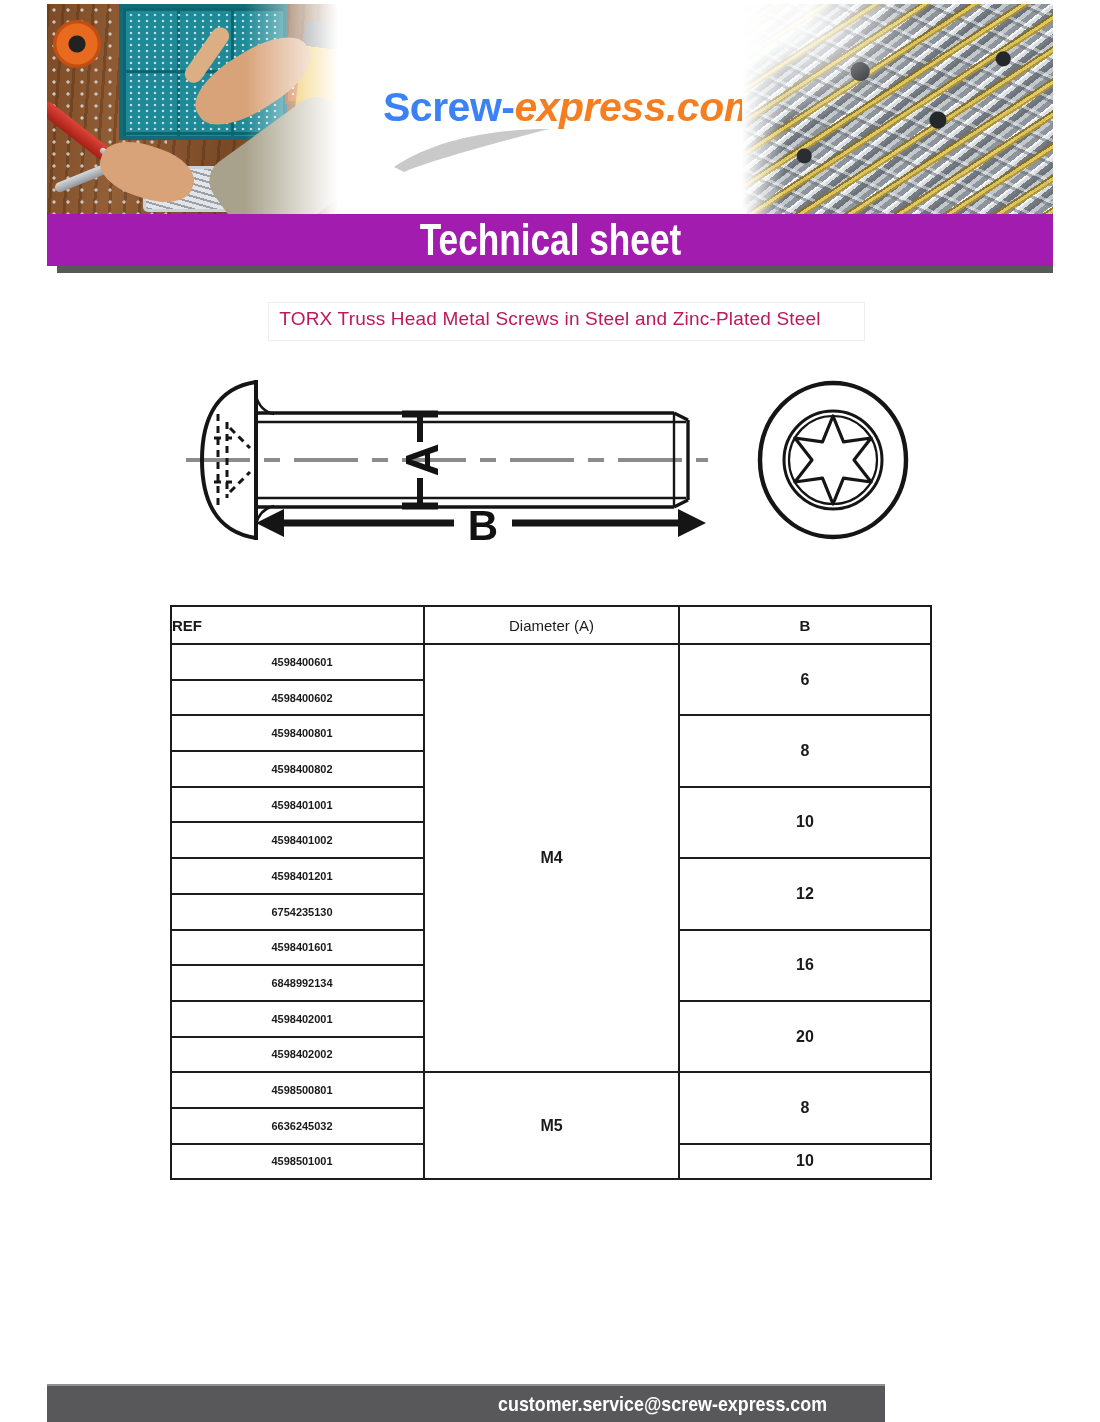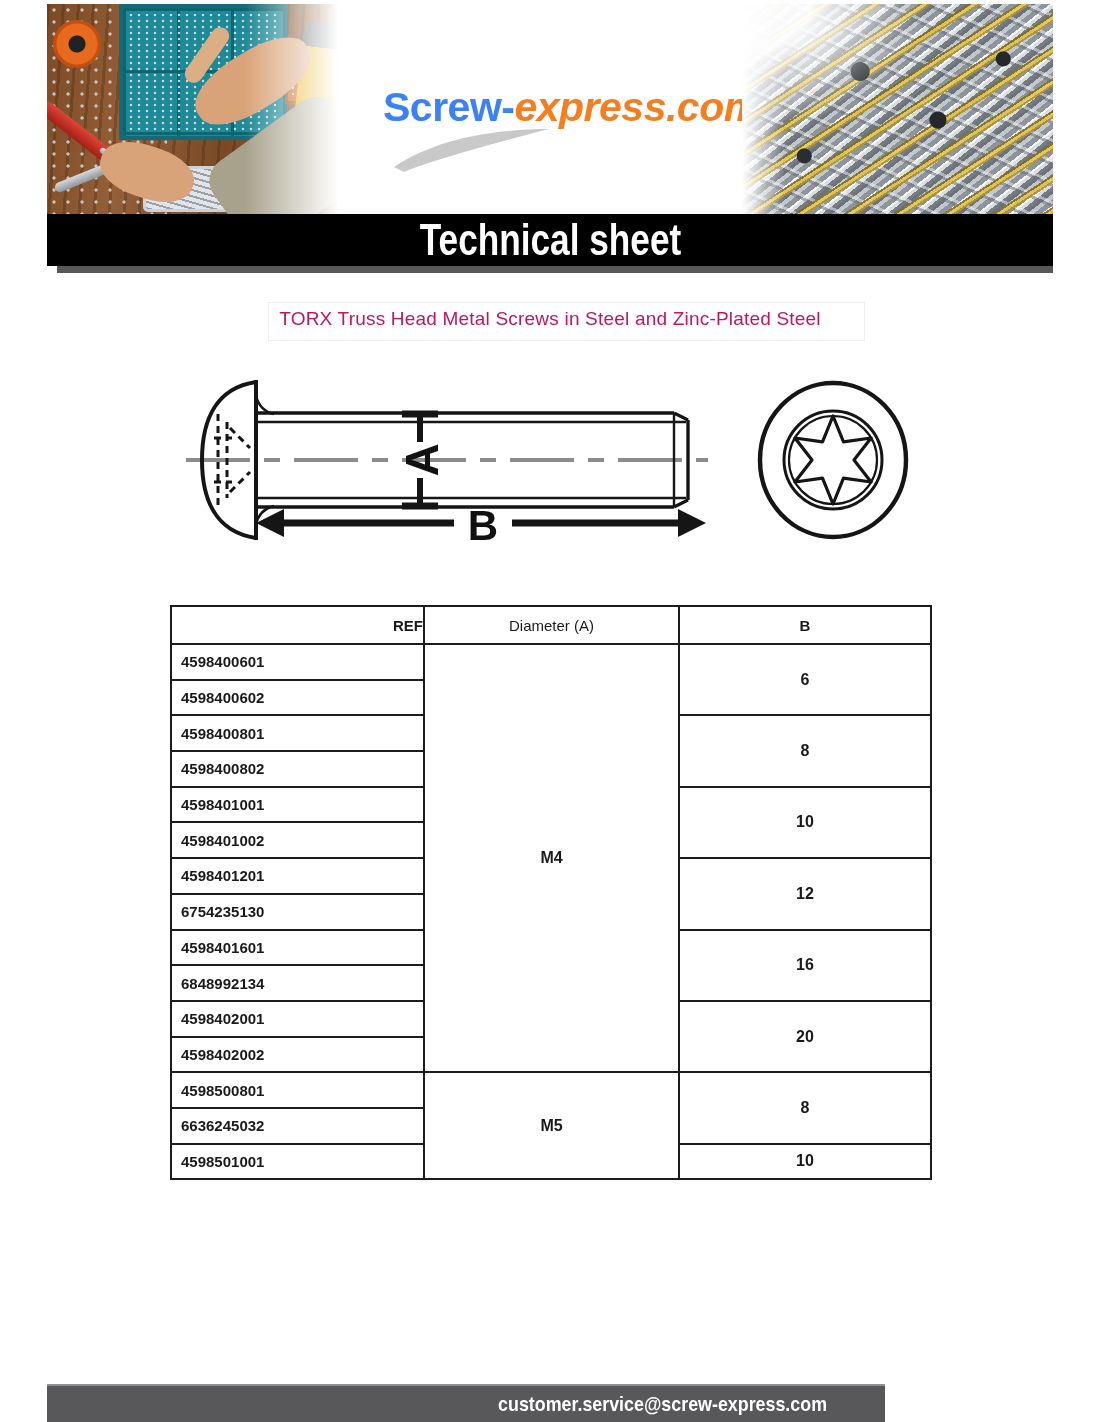--- a/index.html
+++ b/index.html
@@ -72,44 +72,44 @@
       linear-gradient(to right,#fff 0%,rgba(255,255,255,0) 14%);}
 
   
   .logo{position:absolute;left:383px;top:84px;font-size:41px;font-weight:bold;
         letter-spacing:-.5px;white-space:nowrap;}
   .logo .lg-gray{color:#3b82f6;}
   .logo .lg-orange{color:#f57e20;font-style:italic;}
   .swoosh{position:absolute;left:389px;top:126px;}
 
   
-  .banner{position:absolute;left:47px;top:214px;width:1006px;height:52px;background:#000000;
+  .banner{position:absolute;left:47px;top:214px;width:1006px;height:52px;background:#a21caf;
           display:flex;align-items:center;justify-content:center;}
   .banner-title{color:#fff;font-size:44px;font-weight:bold;letter-spacing:0;
           transform:scaleX(.8);transform-origin:center;white-space:nowrap;}
   .banner-shadow{position:absolute;left:57px;top:266px;width:996px;height:7px;background:#57585a;}
 
   
   .subtitle-box{position:absolute;left:268px;top:302px;width:595px;height:37px;
           border:1px solid #f0eeeb;}
   .subtitle{position:absolute;left:0;top:308px;width:1100px;text-align:center;
           color:#be185d;font-size:19px;font-weight:normal;letter-spacing:.2px;}
 
   
   .drawing{position:absolute;left:170px;top:368px;}
 
   
   .spec{position:absolute;left:170px;top:605px;width:760px;border-collapse:collapse;
         table-layout:fixed;}
   .spec th,.spec td{border:2px solid #1c1c1c;padding:0;vertical-align:middle;}
   .spec thead th{height:36px;font-size:15px;}
-  .th-ref{text-align:right;padding-left:9px;font-weight:bold;}
+  .th-ref{text-align:left;padding-left:9px;font-weight:bold;}
   .th-dia{text-align:center;font-weight:normal;font-size:16px;margin-left:34px;}
   .th-b{text-align:center;font-weight:bold;font-size:16px;}
-  .spec td.ref-cell{height:33.7px;font-size:15px;font-weight:bold;text-align:left;
+  .spec td.ref-cell{height:33.7px;font-size:11px;font-weight:bold;text-align:center;
         padding-left:9px;}
   .spec td.dia-cell,.spec td.b-cell{text-align:center;font-weight:bold;font-size:16px;}
 
   
   .footer-bar{position:absolute;left:47px;top:1384px;width:838px;height:38px;background:#58585a;
         border-top:2px solid #8f9092;box-sizing:border-box;display:flex;align-items:center;
         justify-content:flex-end;padding-right:58px;}
   .footer-email{color:#fff;font-size:21px;font-weight:bold;transform:scaleX(.85);
         transform-origin:right center;white-space:nowrap;}
 </style>

